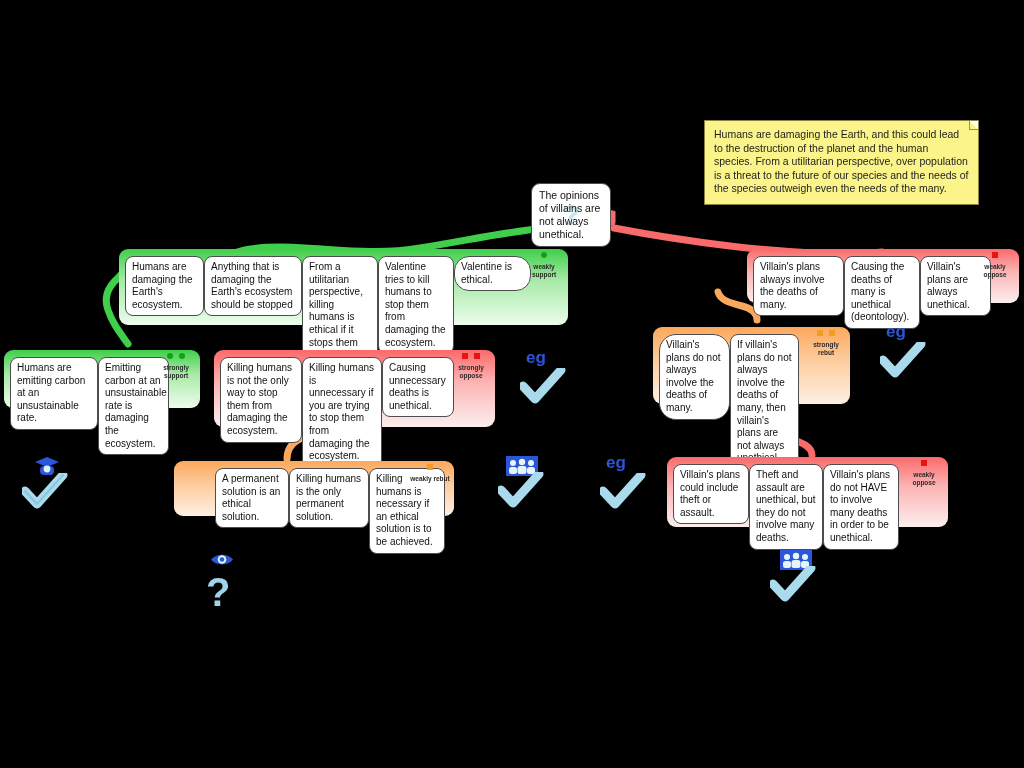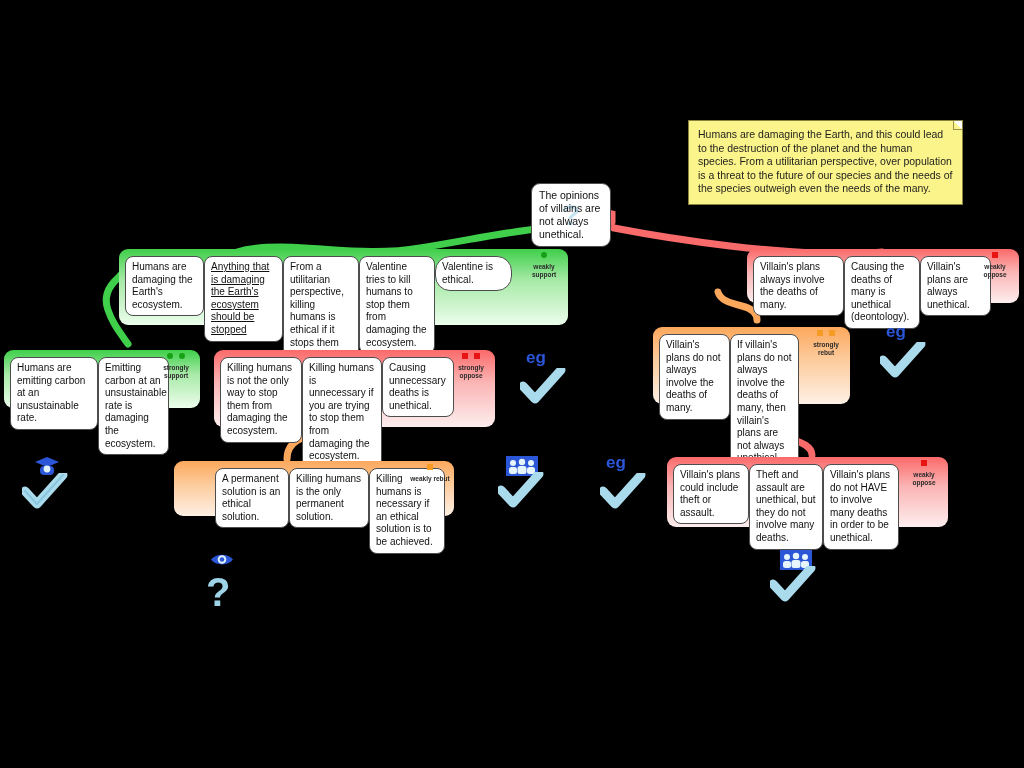--- a/index.html
+++ b/index.html
@@ -177,38 +177,38 @@
     <path d="M287 459 C287 450, 291 444, 298 440 C306 436, 312 433, 314 427" stroke="#fca85c" stroke-width="7" fill="none" stroke-linecap="round"></path>
 
     <path d="M614 228 C640 233, 680 240, 730 246 C790 253, 850 256, 882 252" stroke="#f96a6a" stroke-width="7" fill="none" stroke-linecap="round"></path>
     <path d="M612 222 L612 214 L605 212" stroke="#f96a6a" stroke-width="7" fill="none" stroke-linecap="round"></path>
 
     <path d="M757 320 C757 312, 750 308, 742 306 C730 303, 720 300, 718 292" stroke="#fca85c" stroke-width="7" fill="none" stroke-linecap="round"></path>
 
     <path d="M812 455 C812 446, 800 442, 790 438 C778 433, 774 425, 774 408" stroke="#f96a6a" stroke-width="7" fill="none" stroke-linecap="round"></path>
   </svg>
 
-  <div class="sticky" style="left:688px; top:120px; width:275px;">
+  <div class="sticky" style="left:704px; top:120px; width:275px;">
     <div class="fold"></div>
     <span>Humans are damaging the Earth, and this could lead to the destruction of the planet and the human species. From a utilitarian perspective, over population is a threat to the future of our species and the needs of the species outweigh even the needs of the many.</span>
   </div>
 
   <div class="claim" style="left:531px; top:183px; width:80px;">
     <div class="wm">?</div>
     <span>The opinions of villains are not always unethical.</span>
   </div>
 
   <div class="group support" style="left:119px; top:249px; width:449px; height:76px;">
     <div class="dots">
       <i class="ci green"></i>
     </div>
     <div class="badge">weakly support</div>
     <div class="cards">
       <div class="card" style="width:79px;">Humans are damaging the Earth's ecosystem.</div>
-      <div class="card" style="width:79px;text-decoration:underline;">Anything that is damaging the Earth's ecosystem should be stopped</div>
+      <div class="card" style="width:98px;">Anything that is damaging the Earth's ecosystem should be stopped</div>
       <div class="card" style="width:76px;">From a utilitarian perspective, killing humans is ethical if it stops them from damaging the ecosystem.</div>
       <div class="card" style="width:76px;">Valentine tries to kill humans to stop them from damaging the ecosystem.</div>
       <div class="card" style="width:77px;border-radius:15px;">Valentine is ethical.</div>
     </div>
   </div>
 
   <div class="group support" style="left:4px; top:350px; width:196px; height:58px;">
     <div class="dots">
       <i class="ci green"></i>
       <i class="ci green"></i>
@@ -257,21 +257,21 @@
     </div>
   </div>
 
   <div class="group rebut" style="left:653px; top:327px; width:197px; height:77px;">
     <div class="dots">
       <i class="sq orange"></i>
       <i class="sq orange"></i>
     </div>
     <div class="badge">strongly rebut</div>
     <div class="cards">
-      <div class="card" style="width:71px;">Villain's plans do not always involve the deaths of many.</div>
+      <div class="card" style="width:71px;border-radius:17px;">Villain's plans do not always involve the deaths of many.</div>
       <div class="card" style="width:69px;">If villain's plans do not always involve the deaths of many, then villain's plans are not always unethical.</div>
     </div>
   </div>
 
   <div class="group oppose" style="left:667px; top:457px; width:281px; height:70px;">
     <div class="dots">
       <i class="sq red"></i>
     </div>
     <div class="badge">weakly oppose</div>
     <div class="cards">

